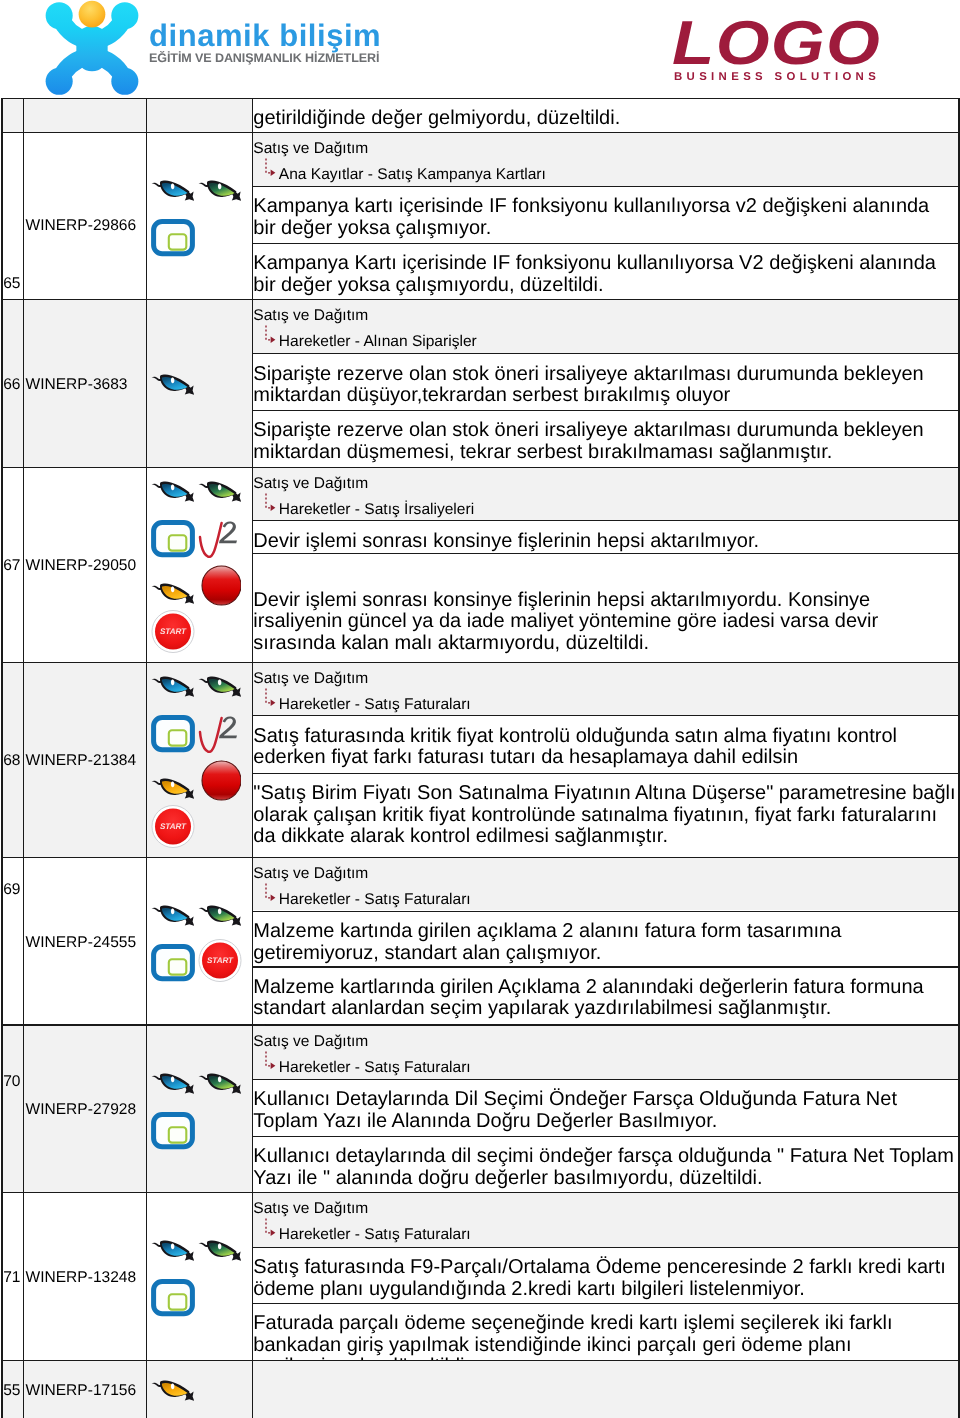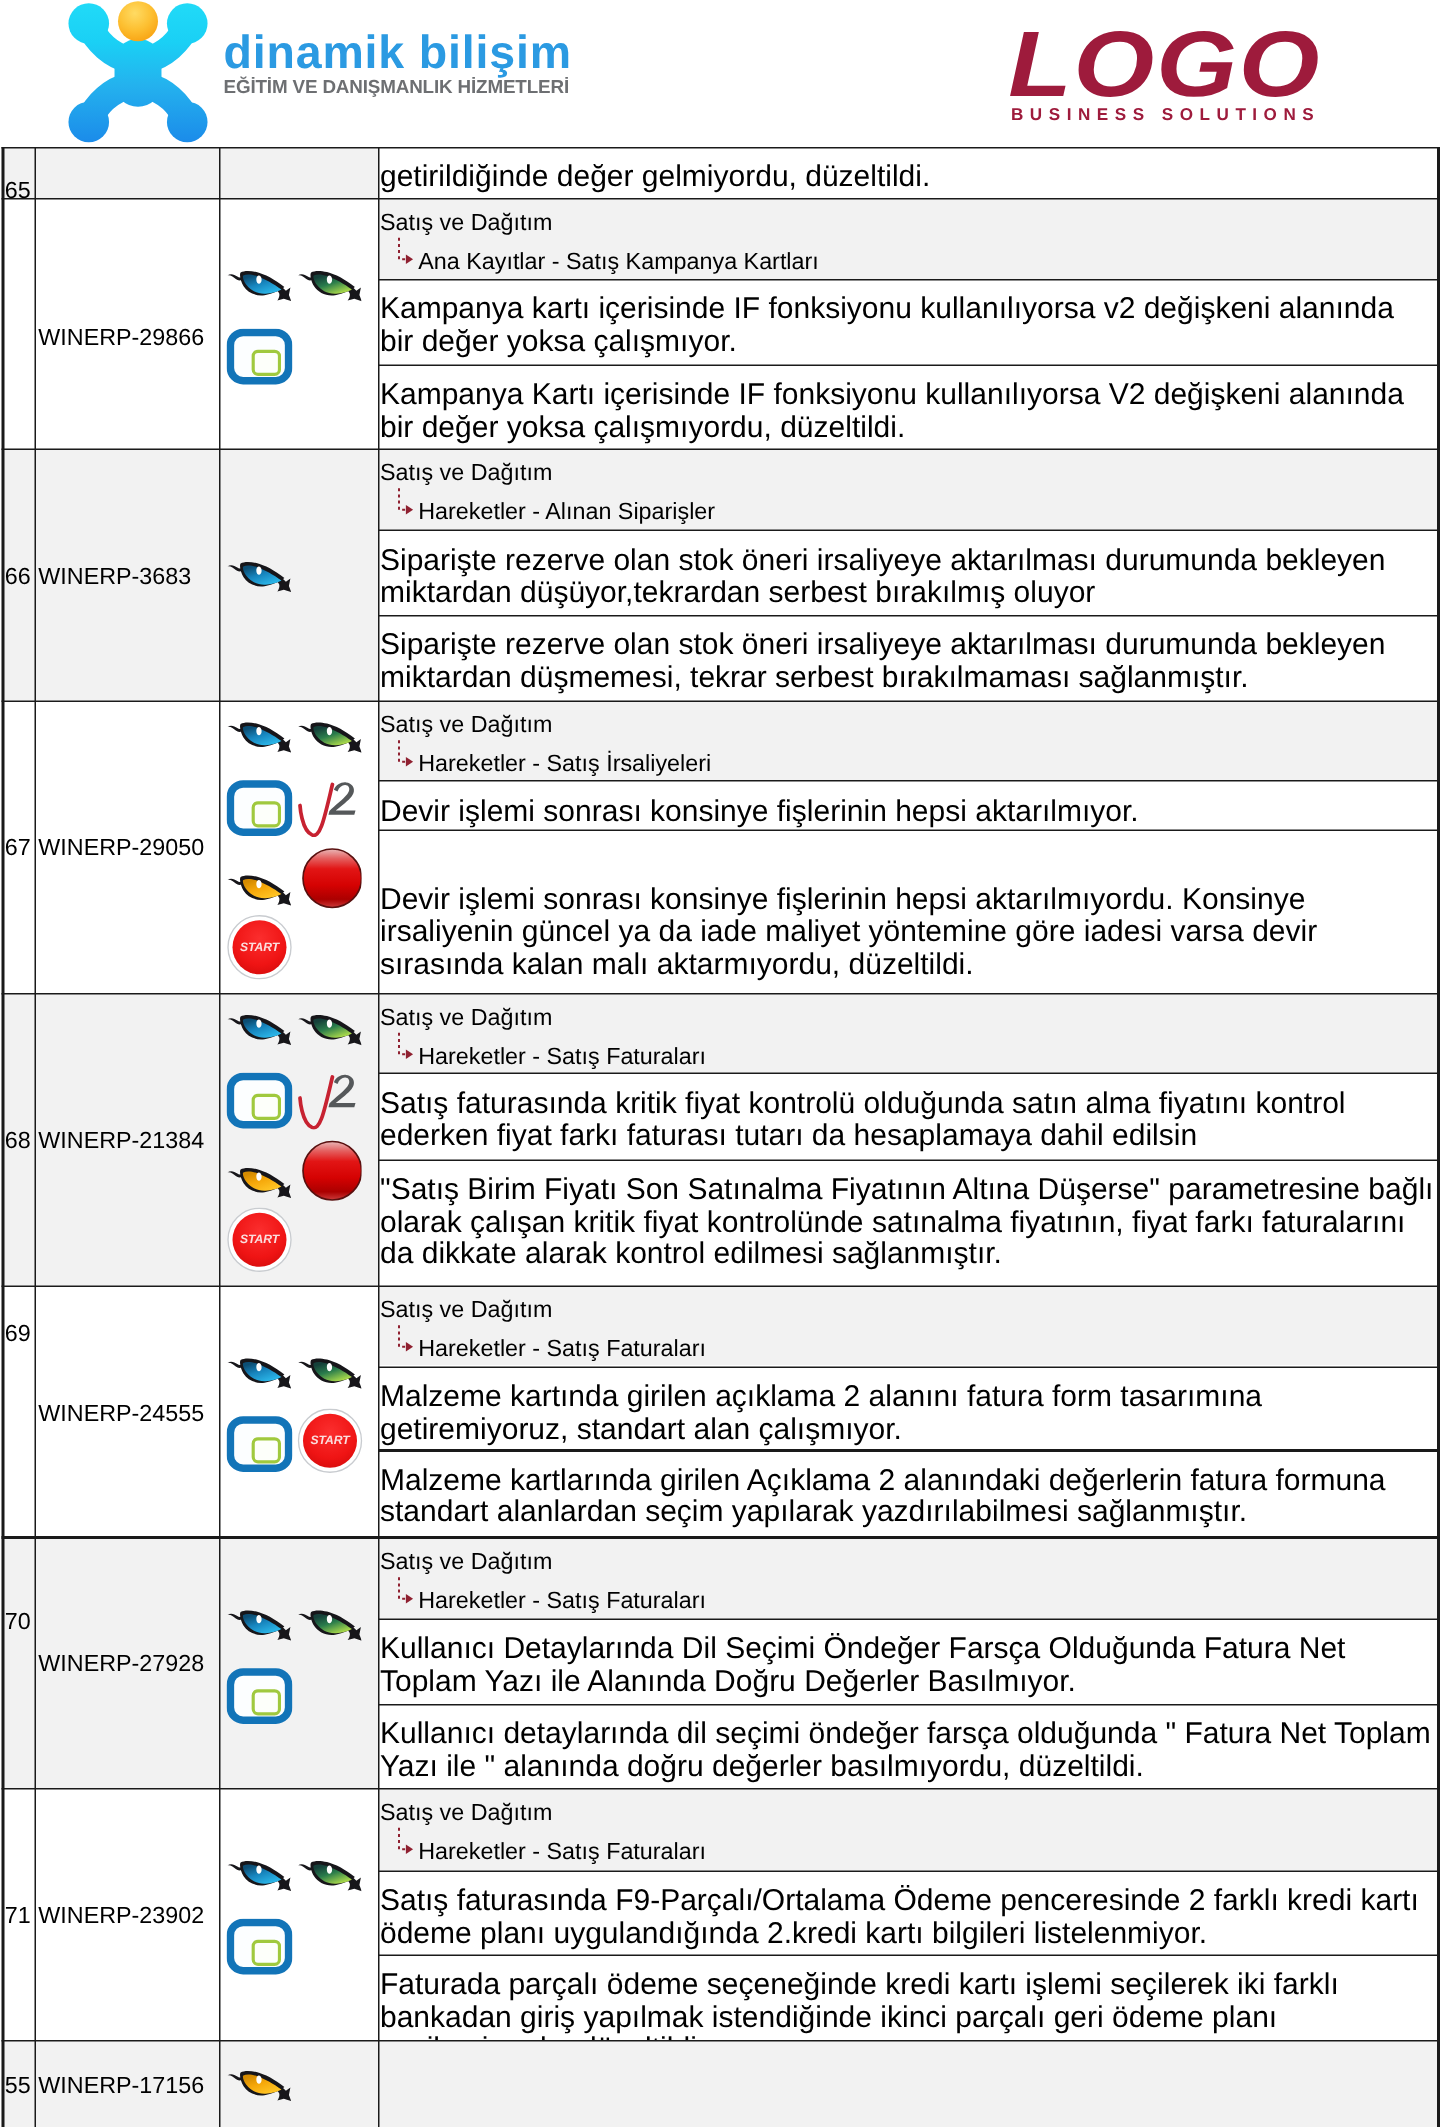--- a/index.html
+++ b/index.html
@@ -119,21 +119,21 @@
 <div class="hr" style="left:251.90px;top:772.50px;width:707.75px"></div>
 <div class="hr" style="left:251.90px;top:910.50px;width:707.75px"></div>
 <div class="hr" style="left:251.90px;top:966.40px;width:707.75px"></div>
 <div class="hr" style="left:251.90px;top:1078.60px;width:707.75px"></div>
 <div class="hr" style="left:251.90px;top:1135.70px;width:707.75px"></div>
 <div class="hr" style="left:251.90px;top:1246.60px;width:707.75px"></div>
 <div class="hr" style="left:251.90px;top:1302.70px;width:707.75px"></div>
 <div class="cell" style="left:253.15px;top:99.00px;width:705.25px;height:32.50px">
         <div class="txt" style="padding:9.4px 1.5px 0 0.2px">getirildiğinde değer gelmiyordu, düzeltildi.</div>
       </div>
-<div class="cell" style="left:2.65px;top:116px;width:20.45px;height:166.00px;display:flex;align-items:flex-start">
+<div class="cell" style="left:2.65px;top:127px;width:20.45px;height:166.00px;display:flex;align-items:flex-end">
         <div class="rowno" style="padding-left:0.5px;margin-top:2px">65</div>
       </div>
 <div class="cell" style="left:24.35px;top:132.75px;width:121.25px;height:166.00px;display:flex;align-items:center">
         <div class="code" style="padding-left:1.2px;margin-top:19px">WINERP-29866</div>
       </div>
 <div class="cell" style="left:146.85px;top:132.75px;width:105.05px;height:166.00px">
         <div class="icons-wrap" style="top:47.88px">
           <div class="icorow" style="position:relative;height:22.0px;margin-bottom:16.0px">
             <div style="position:absolute;left:4.4px;bottom:0">
               <svg class="ic" width="43" height="24" viewBox="150 178 43 24">
@@ -807,21 +807,21 @@
 <div class="cell" style="left:253.15px;top:1079.85px;width:705.25px;height:55.85px">
         <div class="txt" style="padding:9.4px 1.5px 0 0.2px">Kullanıcı Detaylarında Dil Seçimi Öndeğer Farsça Olduğunda Fatura Net Toplam Yazı ile Alanında Doğru Değerler Basılmıyor.</div>
       </div>
 <div class="cell" style="left:253.15px;top:1136.95px;width:705.25px;height:54.95px">
         <div class="txt" style="padding:9.4px 1.5px 0 0.2px">Kullanıcı detaylarında dil seçimi öndeğer farsça olduğunda " Fatura Net Toplam Yazı ile " alanında doğru değerler basılmıyordu, düzeltildi.</div>
       </div>
 <div class="cell" style="left:2.65px;top:1193.15px;width:20.45px;height:166.75px;display:flex;align-items:center">
         <div class="rowno" style="padding-left:0.5px;margin-top:2px">71</div>
       </div>
 <div class="cell" style="left:24.35px;top:1193.15px;width:121.25px;height:166.75px;display:flex;align-items:center">
-        <div class="code" style="padding-left:1.2px;margin-top:2px">WINERP-23902</div>
+        <div class="code" style="padding-left:1.2px;margin-top:2px">WINERP-13248</div>
       </div>
 <div class="cell" style="left:146.85px;top:1193.15px;width:105.05px;height:166.75px">
         <div class="icons-wrap" style="top:48.25px">
           <div class="icorow" style="position:relative;height:22.0px;margin-bottom:16.0px">
             <div style="position:absolute;left:4.4px;bottom:0">
               <svg class="ic" width="43" height="24" viewBox="150 178 43 24">
 <defs>
                   <linearGradient id="gb6_0_0" x1="0.22" y1="0.08" x2="0.78" y2="0.92">
 <stop offset="0" stop-color="#0c4e74"></stop>
                     <stop offset="0.45" stop-color="#1784bd"></stop>

